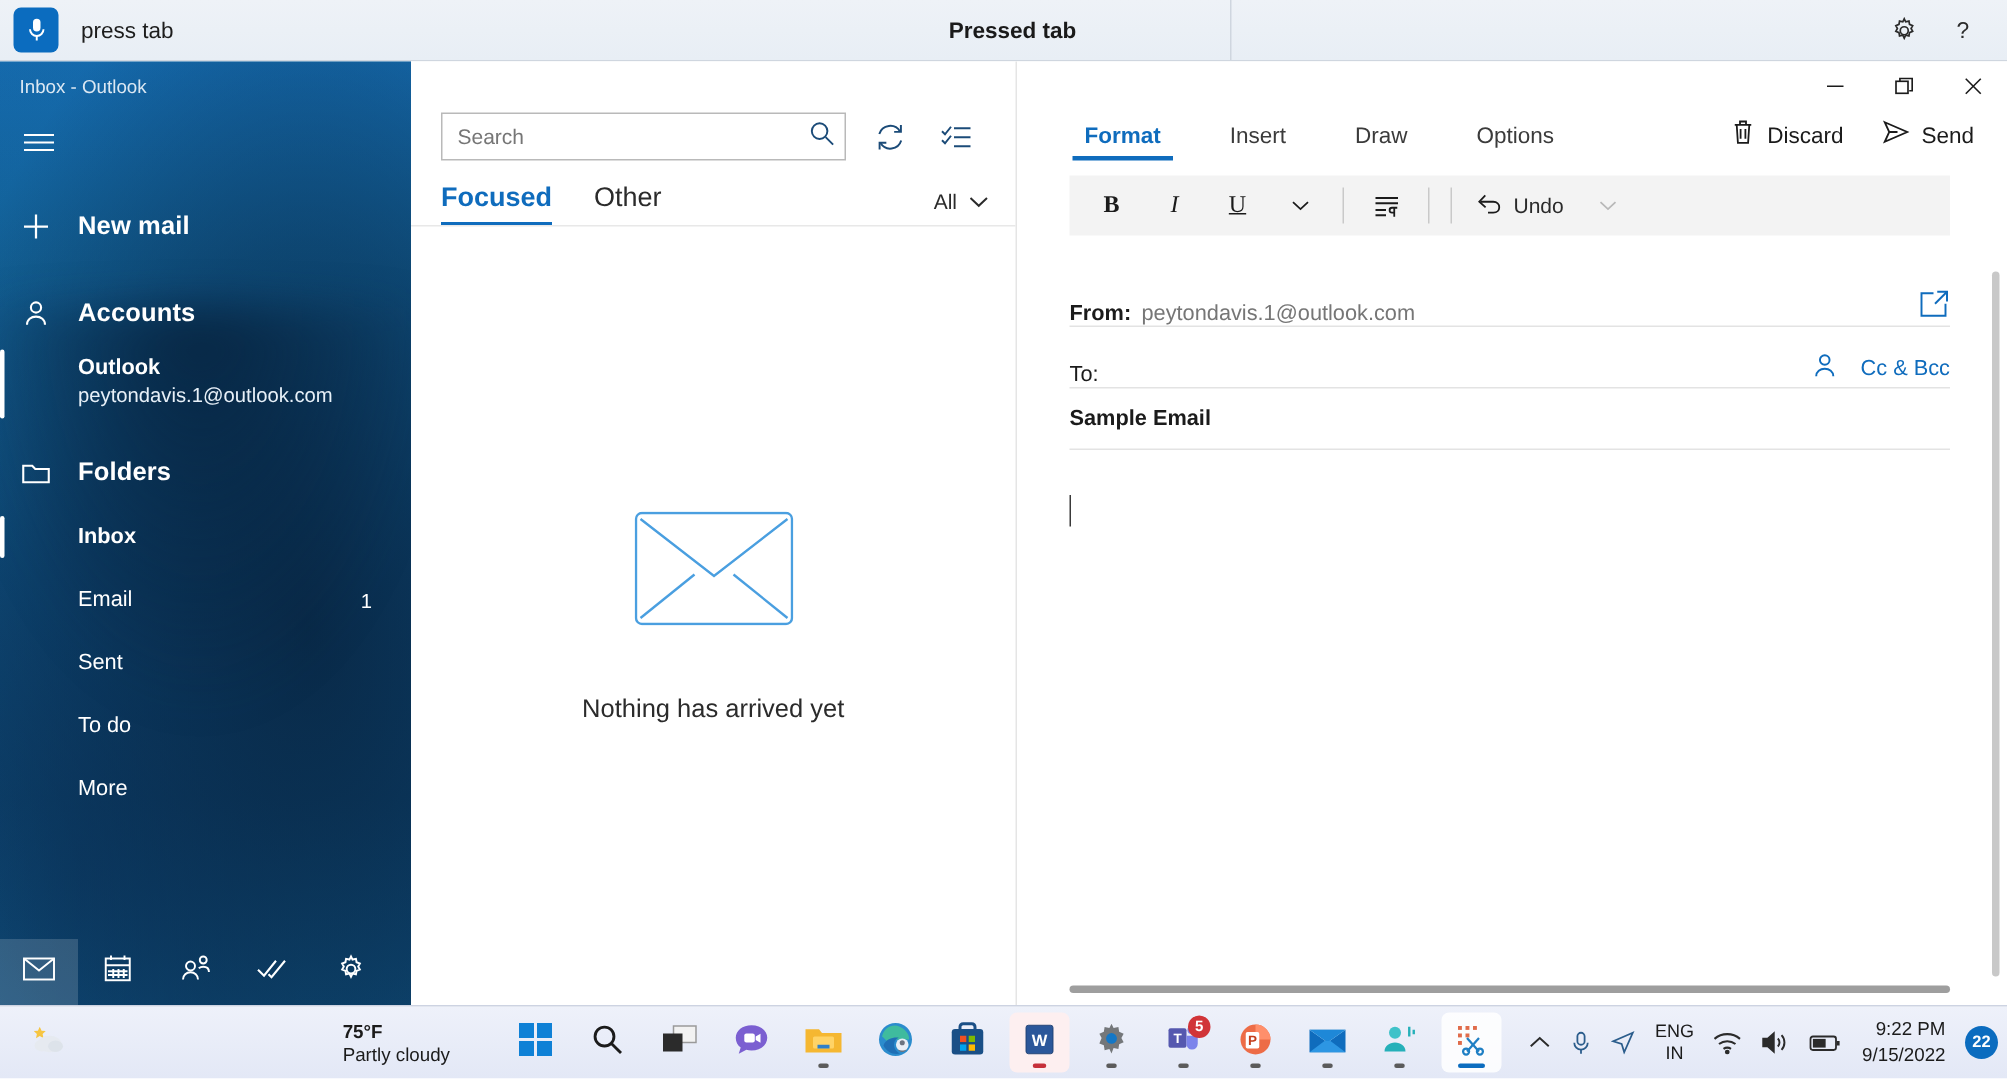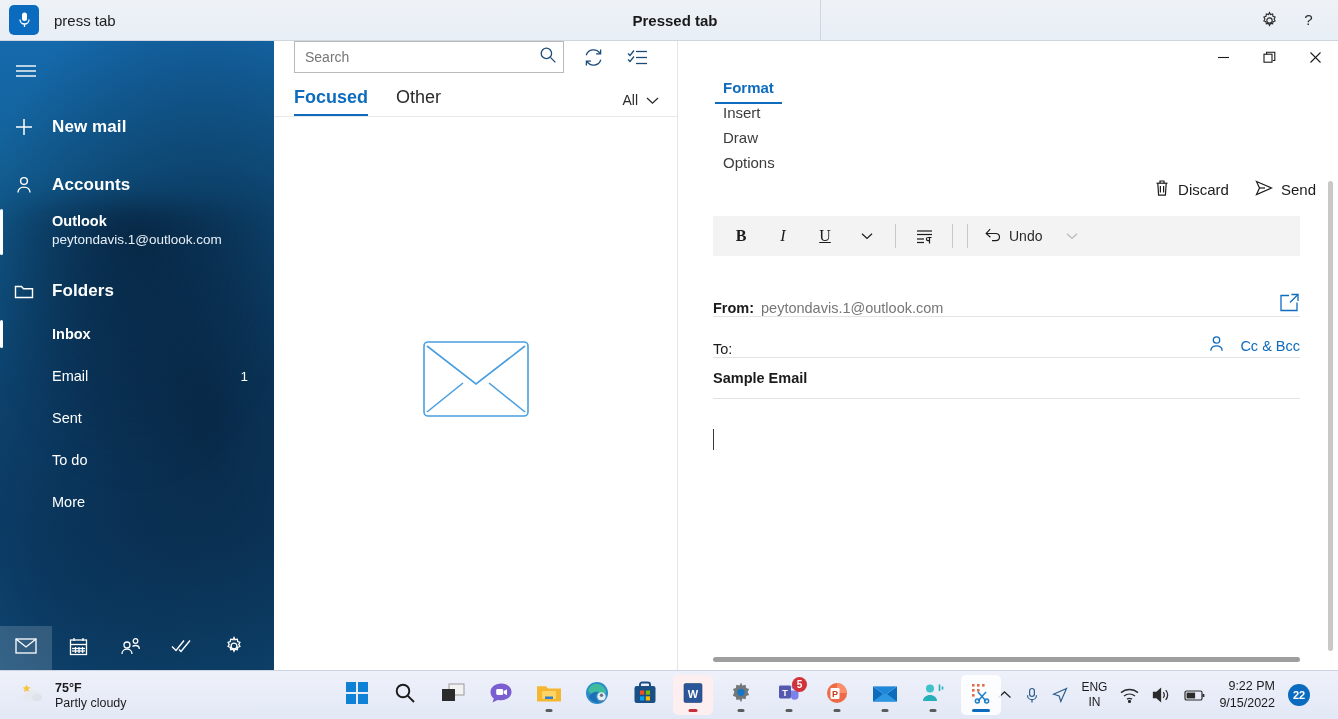--- a/index.html
+++ b/index.html
@@ -93,21 +93,21 @@
     width: 52px; height: 44px; display: flex; align-items: center; justify-content: center; cursor: pointer;
   }
   .sb-bottom .bt.active { background: rgba(255,255,255,0.16); }
   .sb-bottom .bt.settings { margin-left: auto; margin-right: 14px; }
 
   
   .listpane {
     width: 404px; flex: none; background: #ffffff; border-right: 1px solid #e5e5e5;
     position: relative;
   }
-  .list-toolbar { display: flex; align-items: center; padding: 0 14px 0 20px; gap: 14px; }
+  .list-toolbar { display: flex; align-items: center; padding: 34px 14px 0 20px; gap: 14px; }
   .searchbox {
     flex: 1; height: 32px; border: 1px solid #b9b9b9; background: #fff;
     display: flex; align-items: center; padding: 0 6px 0 10px; max-width: 270px;
   }
   .searchbox input {
     flex: 1; border: 0; outline: 0; font-size: 14px; color: #333;
     font-family: "Liberation Sans", sans-serif; background: transparent;
   }
   .searchbox input::placeholder { color: #767676; }
   .tb-ic { width: 30px; height: 30px; display: flex; align-items: center; justify-content: center; cursor: pointer; color:#1b4b78;}
@@ -125,21 +125,21 @@
   .emptystate {
     position: absolute; left: 0; right: 0; top: 300px; text-align: center;
   }
   .emptystate .env { display: flex; justify-content: center; }
   .emptystate .etxt { font-size: 17px; color: #2b2b2b; margin-top: 46px; }
 
   
   .compose { flex: 1; position: relative; background: #ffffff; }
   .win-ctrls { display: flex; justify-content: flex-end; height: 32px; }
   .win-ctrls .wc { width: 46px; height: 32px; display: flex; align-items: center; justify-content: center; cursor: pointer; color:#1b1b1b;}
-  .ribbon-tabs { display: flex; align-items: flex-start; padding: 6px 22px 0 35px; flex-direction: column; }
+  .ribbon-tabs { display: flex; align-items: center; padding: 6px 22px 0 35px; }
   .rtab { font-size: 15px; color: #3b3b3b; padding: 0 10px 8px 10px; margin-right: 26px; position: relative; cursor: pointer;}
   .rtab.active { color: #0f6cbd; font-weight: bold; }
   .rtab.active::after { content:""; position:absolute; left:2px; right:2px; bottom:0; height:2.5px; background:#0f6cbd; }
   .ract { margin-left: auto; display: flex; align-items: center; gap: 26px; padding-bottom: 8px; }
   .ract .btn { display: flex; align-items: center; gap: 8px; font-size: 15px; color: #1b1b1b; cursor: pointer; }
 
   .ribbon {
     margin: 8px 38px 0 35px; height: 40px; background: #f3f3f3;
     display: flex; align-items: center; padding: 0 8px; gap: 2px;
   }
@@ -182,21 +182,21 @@
     background: #9e9e9e; border-radius: 3px; cursor: pointer;
   }
 
   
   .taskbar {
     position: absolute; left: 0; bottom: 0; width: 1338px; height: 49px;
     background: linear-gradient(180deg,#eef1fa 0%, #e3e8f6 100%);
     border-top: 1px solid #cdd3e2;
     display: flex; align-items: center;
   }
-  .tb-weather { display: flex; align-items: center; gap: 9px; padding-left: 18px; width: 300px; cursor: pointer; }
+  .tb-weather { display: flex; align-items: center; gap: 9px; padding-left: 18px; width: 300px; cursor: pointer; justify-content: space-between; }
   .tb-weather .wtxt .t1 { font-size: 12.5px; color: #1b1b1b; font-weight: bold; }
   .tb-weather .wtxt .t2 { font-size: 12.5px; color: #1b1b1b; margin-top: 1px; }
   .tb-center {
     position: absolute; left: 50%; transform: translateX(-50%);
     display: flex; align-items: center; gap: 8px;
   }
   .tbi {
     width: 40px; height: 40px; border-radius: 5px; position: relative;
     display: flex; align-items: center; justify-content: center; cursor: pointer;
   }
@@ -210,21 +210,21 @@
     content:""; position:absolute; bottom:3px; left:50%; transform:translateX(-50%);
     width: 18px; height: 3px; border-radius:2px; background:#0b6cbf;
   }
   .tbi.act-word::after { background:#c6303a; width:9px; }
   .badge {
     position: absolute; top: 2px; right: 2px; min-width: 15px; height: 15px; border-radius: 8px;
     background: #d13438; color: #fff; font-size: 10px; font-weight: bold;
     display: flex; align-items: center; justify-content: center; padding: 0 3px;
   }
   .tray {
-    margin-left: auto; display: flex; align-items: center; gap: 13px; padding-right: 28px;
+    margin-left: auto; display: flex; align-items: center; gap: 13px; padding-right: 6px;
   }
   .tray .ti { display: flex; align-items: center; justify-content: center; cursor: pointer; color:#2b2b2b;}
   .tray .lang { font-size: 12px; color: #1b1b1b; text-align: center; line-height: 15px; cursor: pointer; }
   .tray .clock { font-size: 12.5px; color: #1b1b1b; text-align: right; line-height: 17px; cursor: pointer; }
   .tray .notif {
     width: 22px; height: 22px; border-radius: 11px; background: #0b6cbf; color: #fff;
     font-size: 11px; font-weight: bold; display: flex; align-items: center; justify-content: center; cursor: pointer;
   }
 </style>
 </head>
@@ -256,20 +256,21 @@
         <svg width="19" height="19" viewBox="0 0 20 20">
             <text x="10" y="15" font-size="16" text-anchor="middle" fill="#2b2b2b" font-family="Liberation Sans, sans-serif">?</text>
           </svg>
       </div>
     </div>
   </div>
 
   <div class="mailwin">
 
     <div class="sidebar">
+      <div class="sb-title">Inbox - Outlook</div>
 
       <div class="hamburger">
         <svg width="22" height="16" viewBox="0 0 22 16" stroke="#fff" stroke-width="1.4">
           <line x1="1" y1="3" x2="21" y2="3"></line>
             <line x1="1" y1="8" x2="21" y2="8"></line>
             <line x1="1" y1="13" x2="21" y2="13"></line>
         </svg>
       </div>
 
       <div class="sb-row sb-newmail">
@@ -428,20 +429,21 @@
 
       <div class="emptystate">
         <div class="env">
           <svg width="106" height="76" viewBox="0 0 106 76" fill="none" stroke="#4a9fe0" stroke-width="1.6">
             <rect x="1" y="1" width="104" height="74" rx="4"></rect>
             <path d="M4 5l49 38 49-38"></path>
             <path d="M4 71l36-29"></path>
               <path d="M102 71l-36-29"></path>
           </svg>
         </div>
+        <div class="etxt">Nothing has arrived yet</div>
       </div>
     </div>
 
     <div class="compose">
       <div class="win-ctrls">
         <div class="wc">
           <svg width="13" height="13" viewBox="0 0 13 13" stroke="#1b1b1b" stroke-width="1.1">
               <line x1="1" y1="6.5" x2="12" y2="6.5"></line>
             </svg>
         </div>

